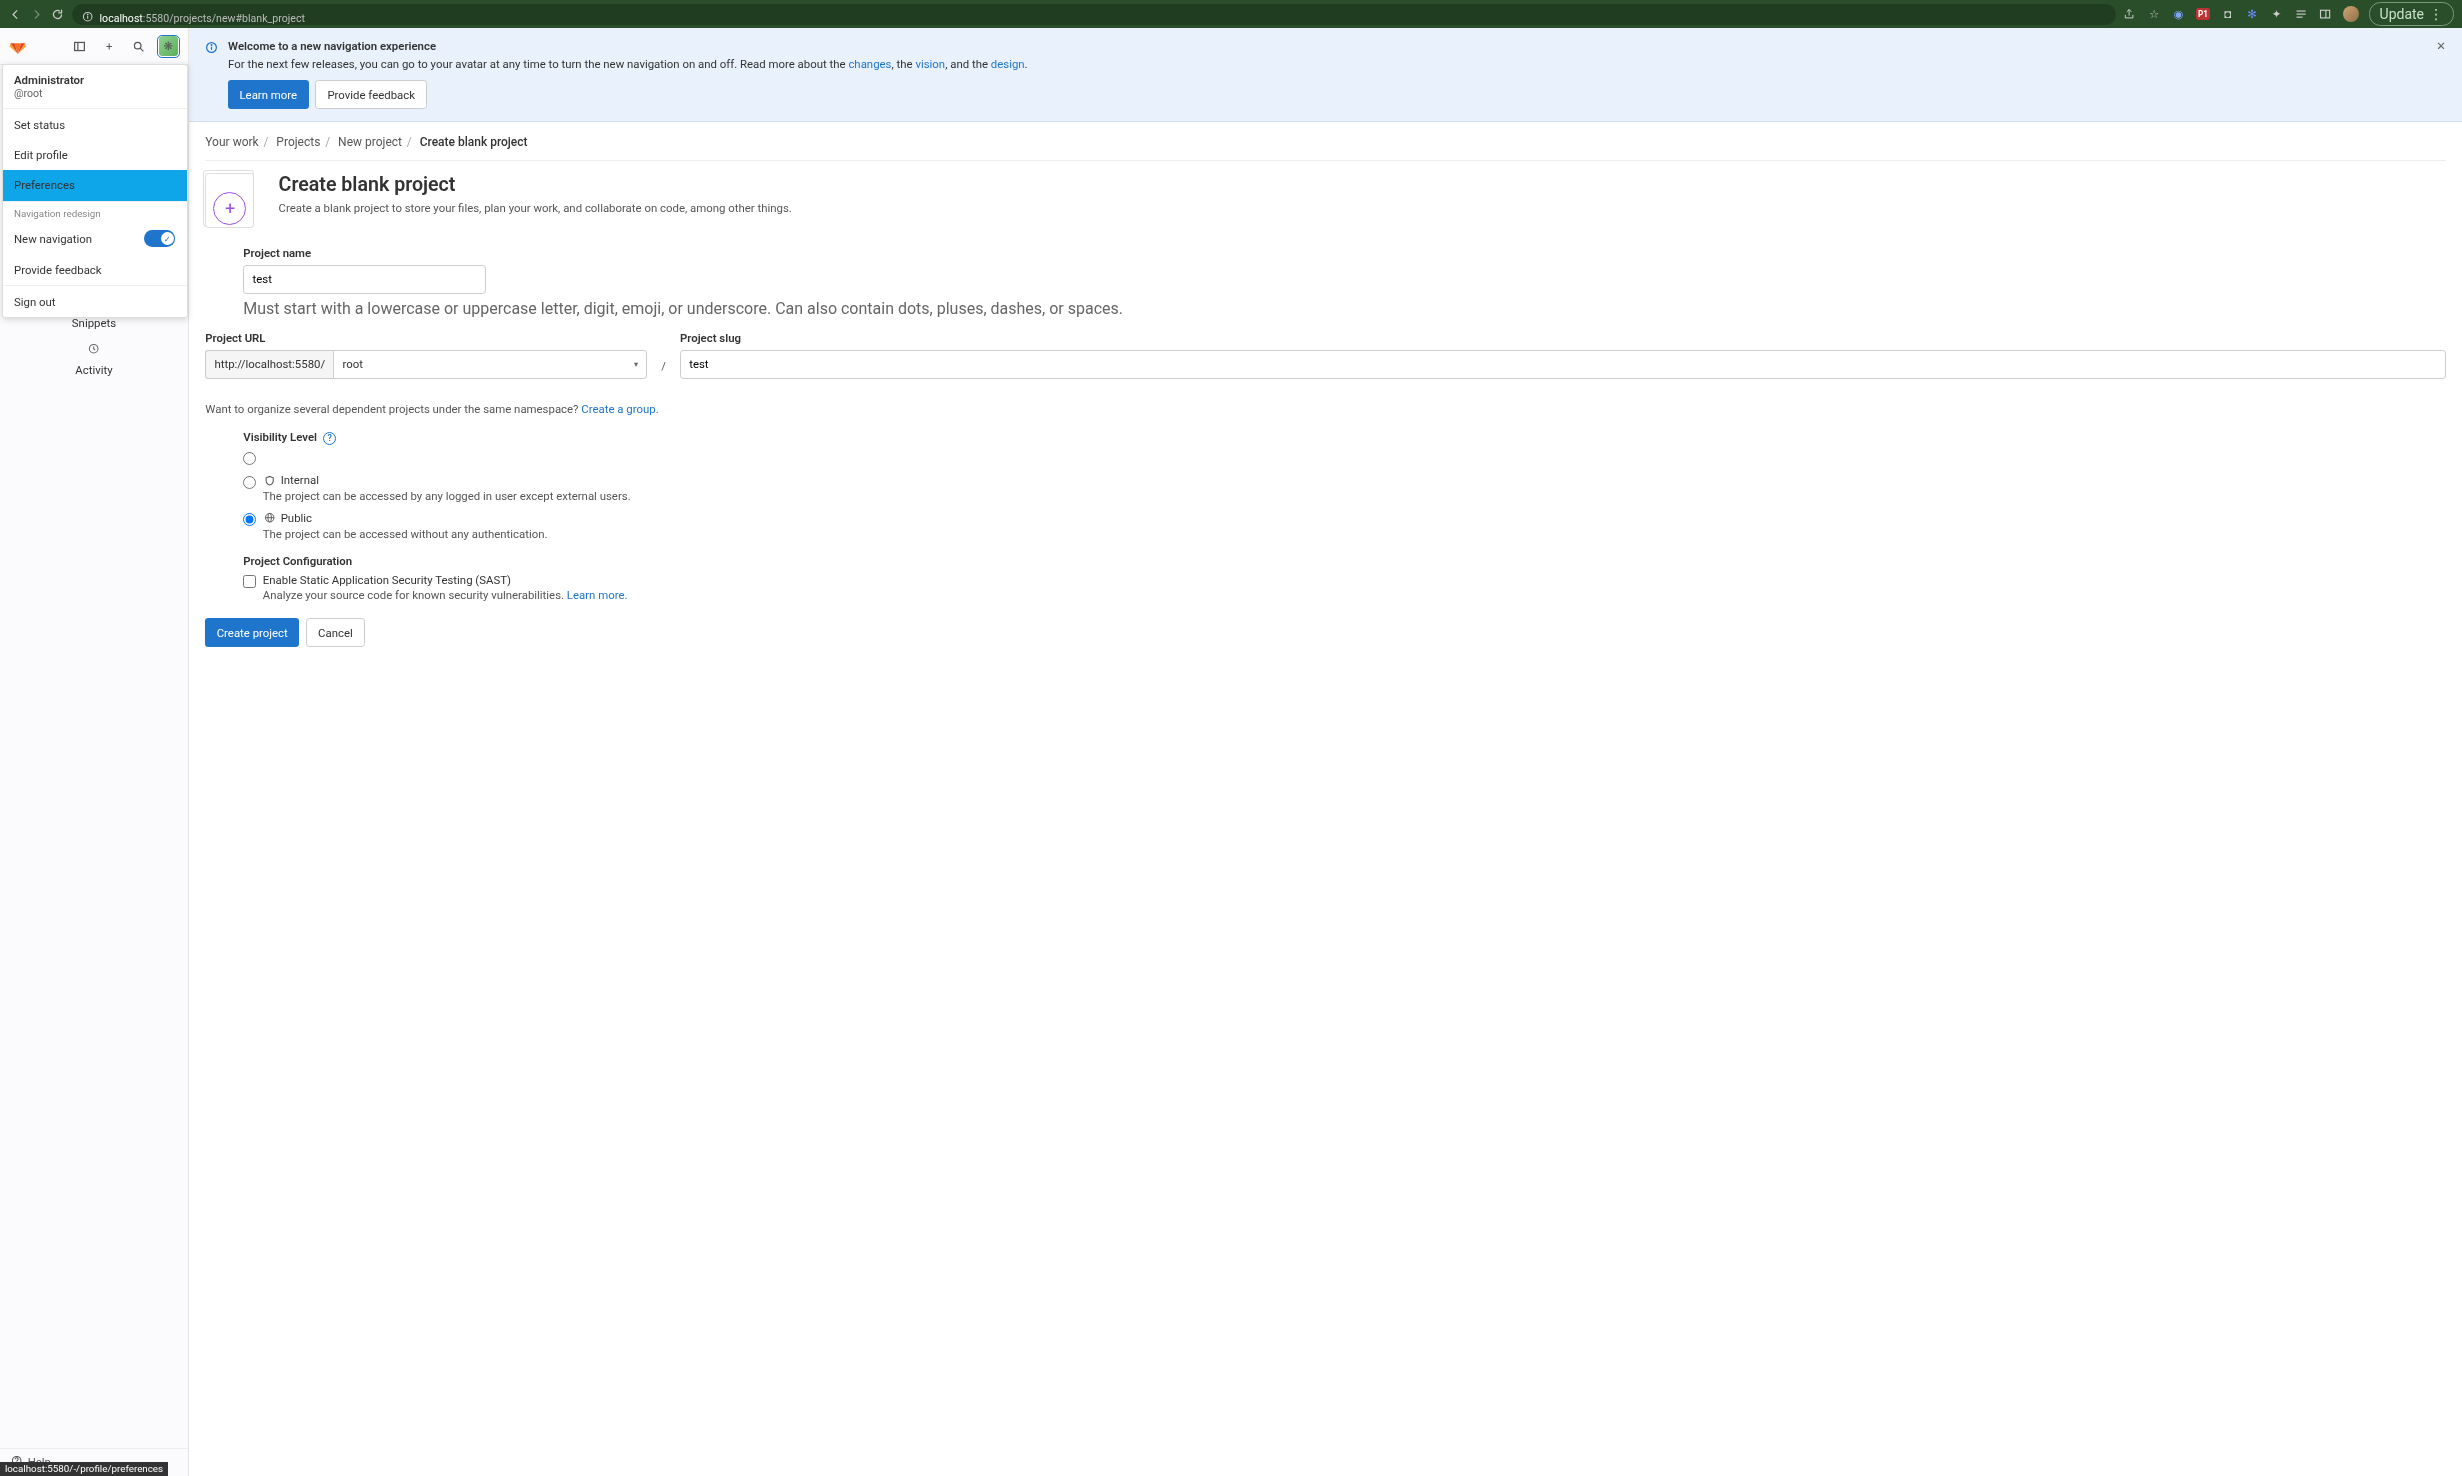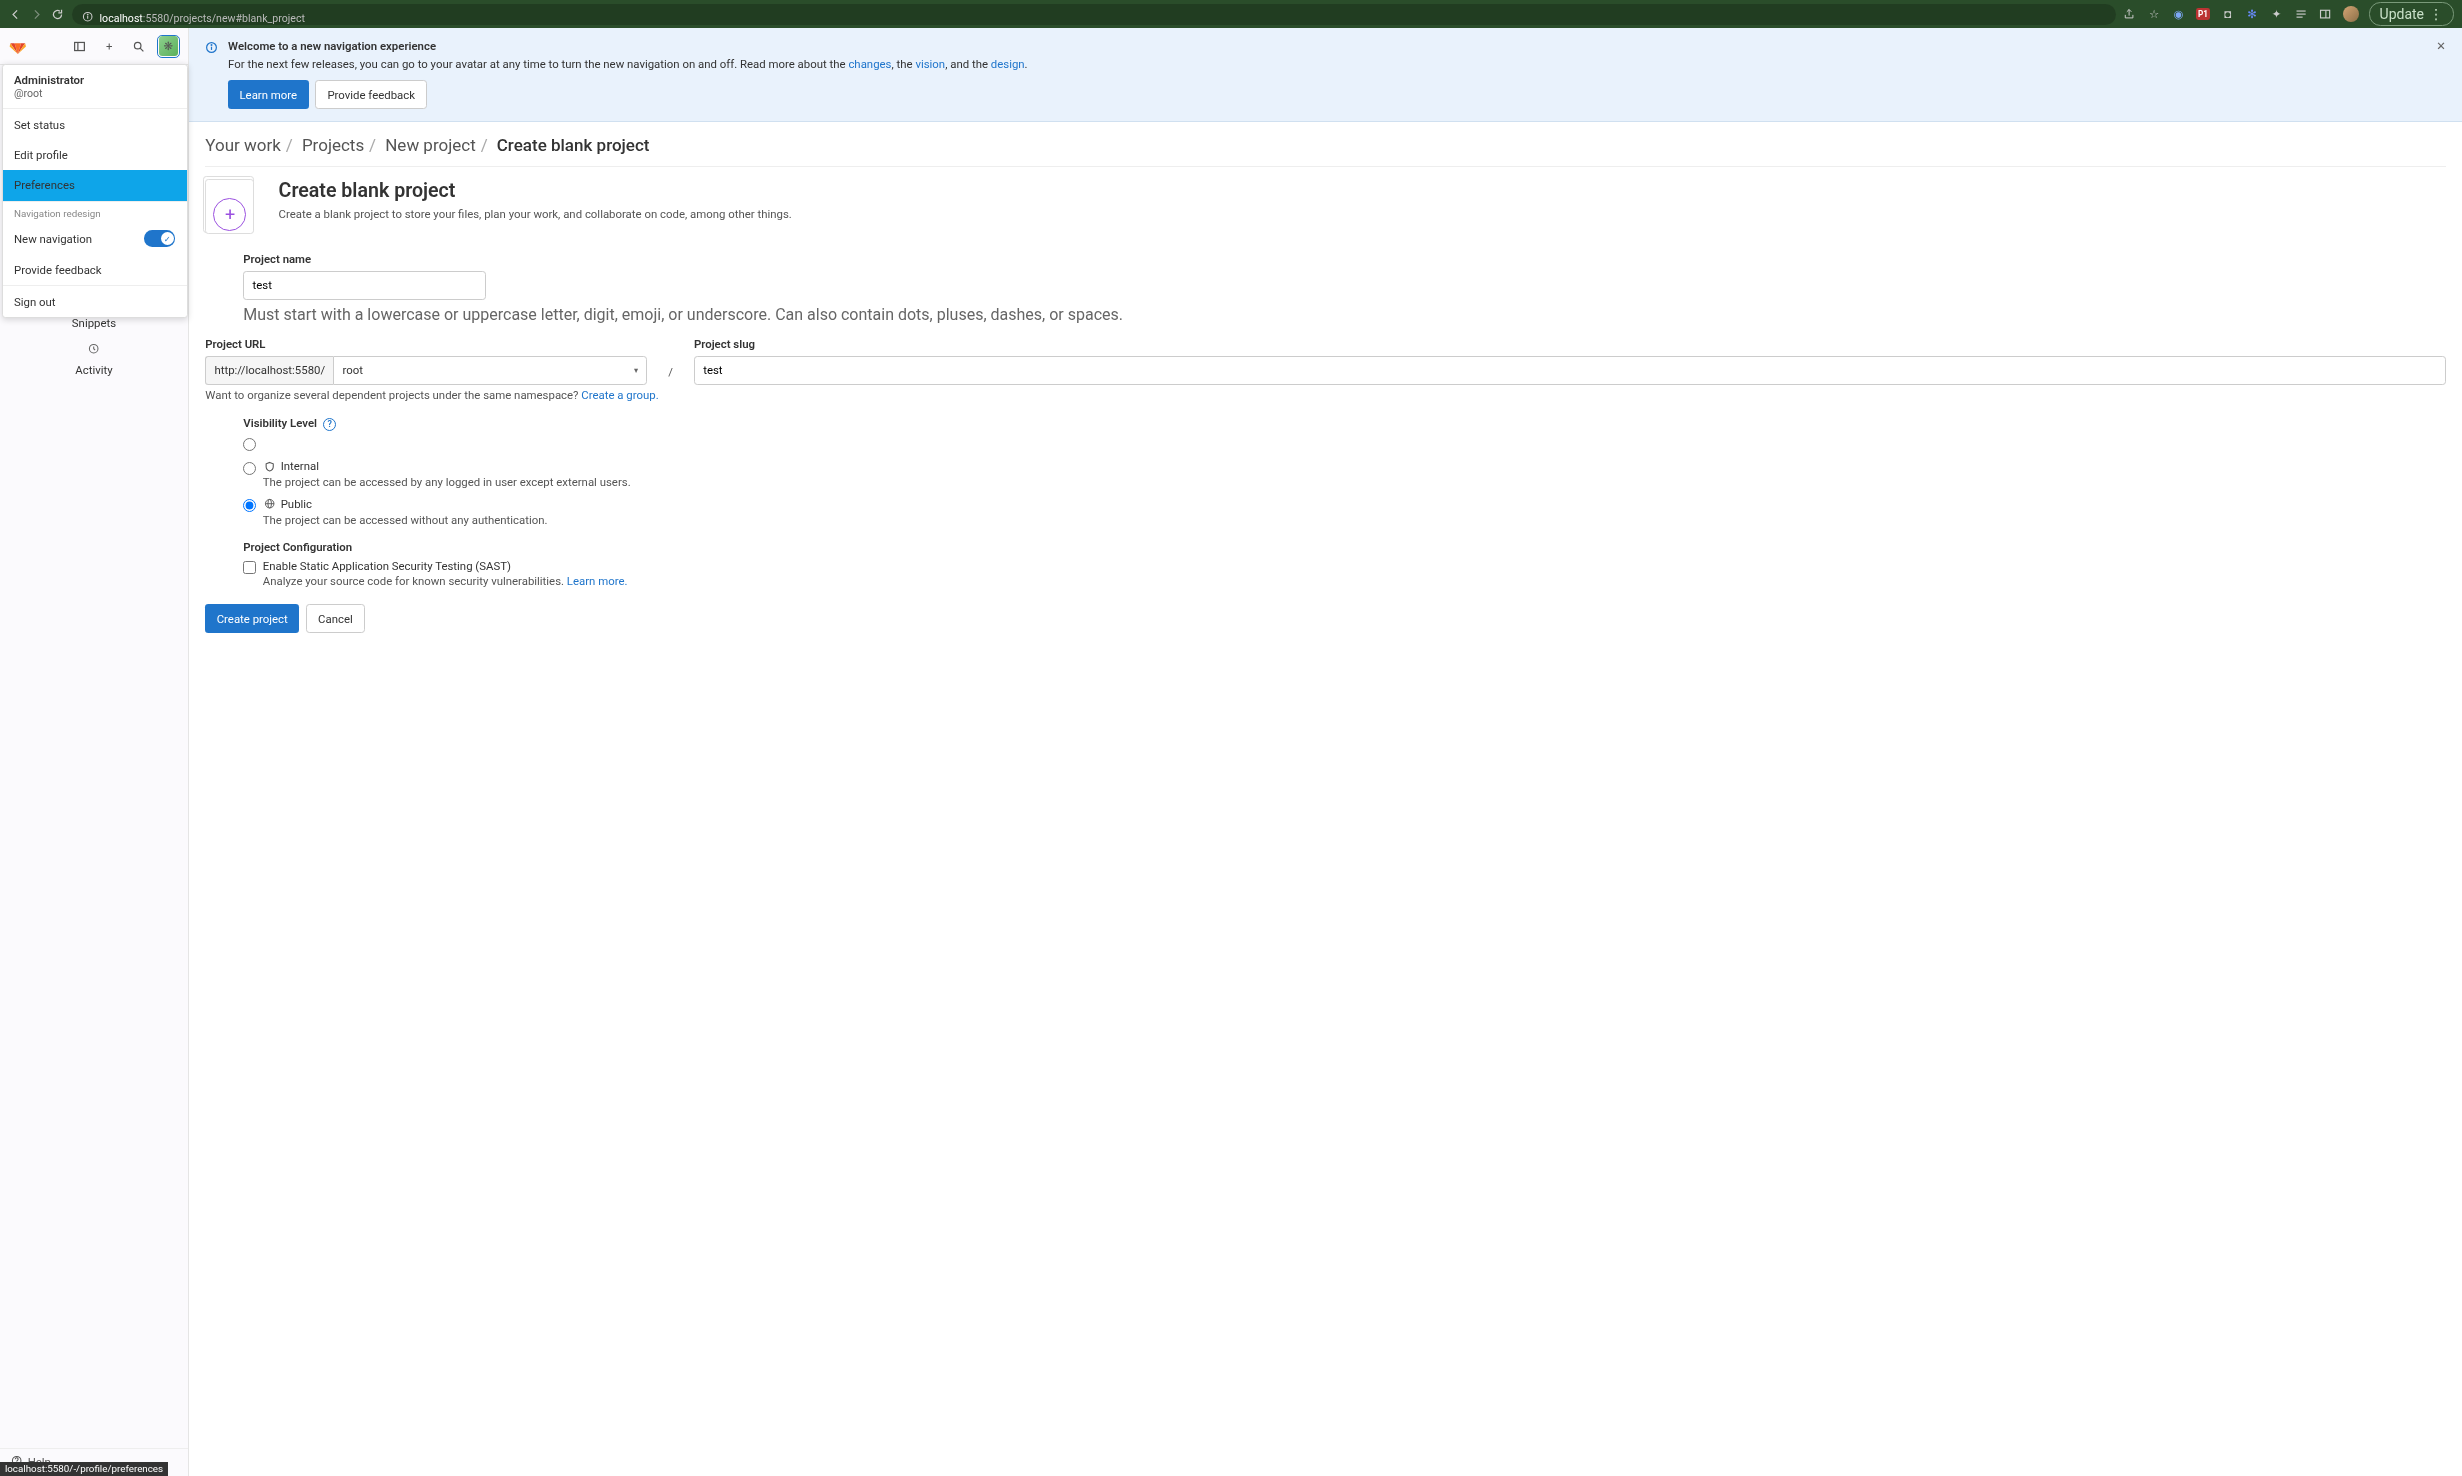--- a/index.html
+++ b/index.html
@@ -51,40 +51,40 @@
 .banner-icon { color: #1f75cb; flex-shrink: 0; margin-top: 1.6px; }
 .banner-title { font-weight: 600; margin-bottom: 3.3px; }
 .banner-text { color: #333; margin-bottom: 9.8px; }
 .banner-link { color: #1f75cb; text-decoration: none; }
 .banner-close { position: absolute; top: 11.4px; right: 16.3px; cursor: pointer; color: #666; }
 .banner-btns { display: flex; gap: 6.5px; }
 .btn-primary { background: #1f75cb; color: #fff; border: none; padding: 6.5px 11.4px; border-radius: 3.3px; font-size: 11.4px; cursor: pointer; }
 .btn-secondary { background: #fff; color: #333; border: 0.8px solid #ccc; padding: 6.5px 11.4px; border-radius: 3.3px; font-size: 11.4px; cursor: pointer; }
 
 .content { padding: 13px 16.3px 33px; }
-.breadcrumb { font-size: 17px; color: #666; margin-bottom: 8.2px; padding-bottom: 11.4px; border-bottom: 0.8px solid #eee; }
+.breadcrumb { font-size: 12px; color: #666; margin-bottom: 8.2px; padding-bottom: 11.4px; border-bottom: 0.8px solid #eee; }
 .breadcrumb a { color: #555; text-decoration: none; }
 .breadcrumb .sep { margin: 0 4.9px; color: #aaa; }
 .breadcrumb .current { color: #333; font-weight: 500; }
 
 .project-hero { display: flex; gap: 16.3px; align-items: flex-start; margin-top: 11.4px; margin-bottom: 16.3px; }
 .project-icon { width: 57px; height: 57px; position: relative; flex-shrink: 0; }
 .project-icon-pages { width: 49px; height: 55px; border: 1.6px solid #ddd; border-radius: 3.3px; background: #fff; position: relative; }
 .project-icon-pages::before { content: ''; position: absolute; top: -3.3px; left: -3.3px; width: 49px; height: 55px; border: 1.6px solid #ddd; border-radius: 3.3px; background: #fff; z-index: -1; }
 .project-icon-plus { position: absolute; left: 8.2px; top: 19.6px; width: 33px; height: 33px; border: 1.6px solid #9b51e0; border-radius: 50%; display:flex; align-items:center; justify-content:center; color: #9b51e0; font-size: 18px; background:#fff; }
 .project-title { font-size: 19.6px; font-weight: 600; margin-bottom: 4.9px; }
 .project-desc { color: #555; }
 
 .form-row { margin-bottom: 13px; margin-left: 38px; }
 .form-label { font-weight: 600; margin-bottom: 4.9px; display: block; }
 .form-input { width: 100%; padding: 6.5px 8.2px; border: 0.8px solid #ccc; border-radius: 3.3px; font-size: 11.4px; }
 .form-input.narrow-name { width: 243px; }
 .form-hint { color: #666; font-size: 16px; margin-top: 4.9px; }
 
-.url-slug-row { display: flex; gap: 21px; align-items: flex-start; margin-bottom: 3px; }
+.url-slug-row { display: flex; gap: 14px; align-items: flex-start; margin-bottom: 23px; }
 .url-col { flex: 0 0 442px; }
 .slug-sep { padding-top: 28px; color: #555; }
 .slug-col { flex: 1; }
 .input-group { display: flex; }
 .input-prefix { background: #f5f5f5; border: 0.8px solid #ccc; border-right: none; border-radius: 3.3px 0 0 3.3px; padding: 6.5px 8.2px; }
 .input-select { flex: 1; border: 0.8px solid #ccc; border-radius: 0 3.3px 3.3px 0; padding: 6.5px 8.2px; display: flex; justify-content: space-between; align-items: center; cursor: pointer; }
 .caret-down { font-size: 8.2px; color: #666; }
 
 .group-hint { font-size: 11.4px; color: #555; margin-bottom: 14.7px; }
 .help-icon { display:inline-flex; width:13px; height:13px; border:0.8px solid #1f75cb; border-radius:50%; color:#1f75cb; align-items:center; justify-content:center; font-size:9px; margin-left:3.3px; vertical-align:middle; }

